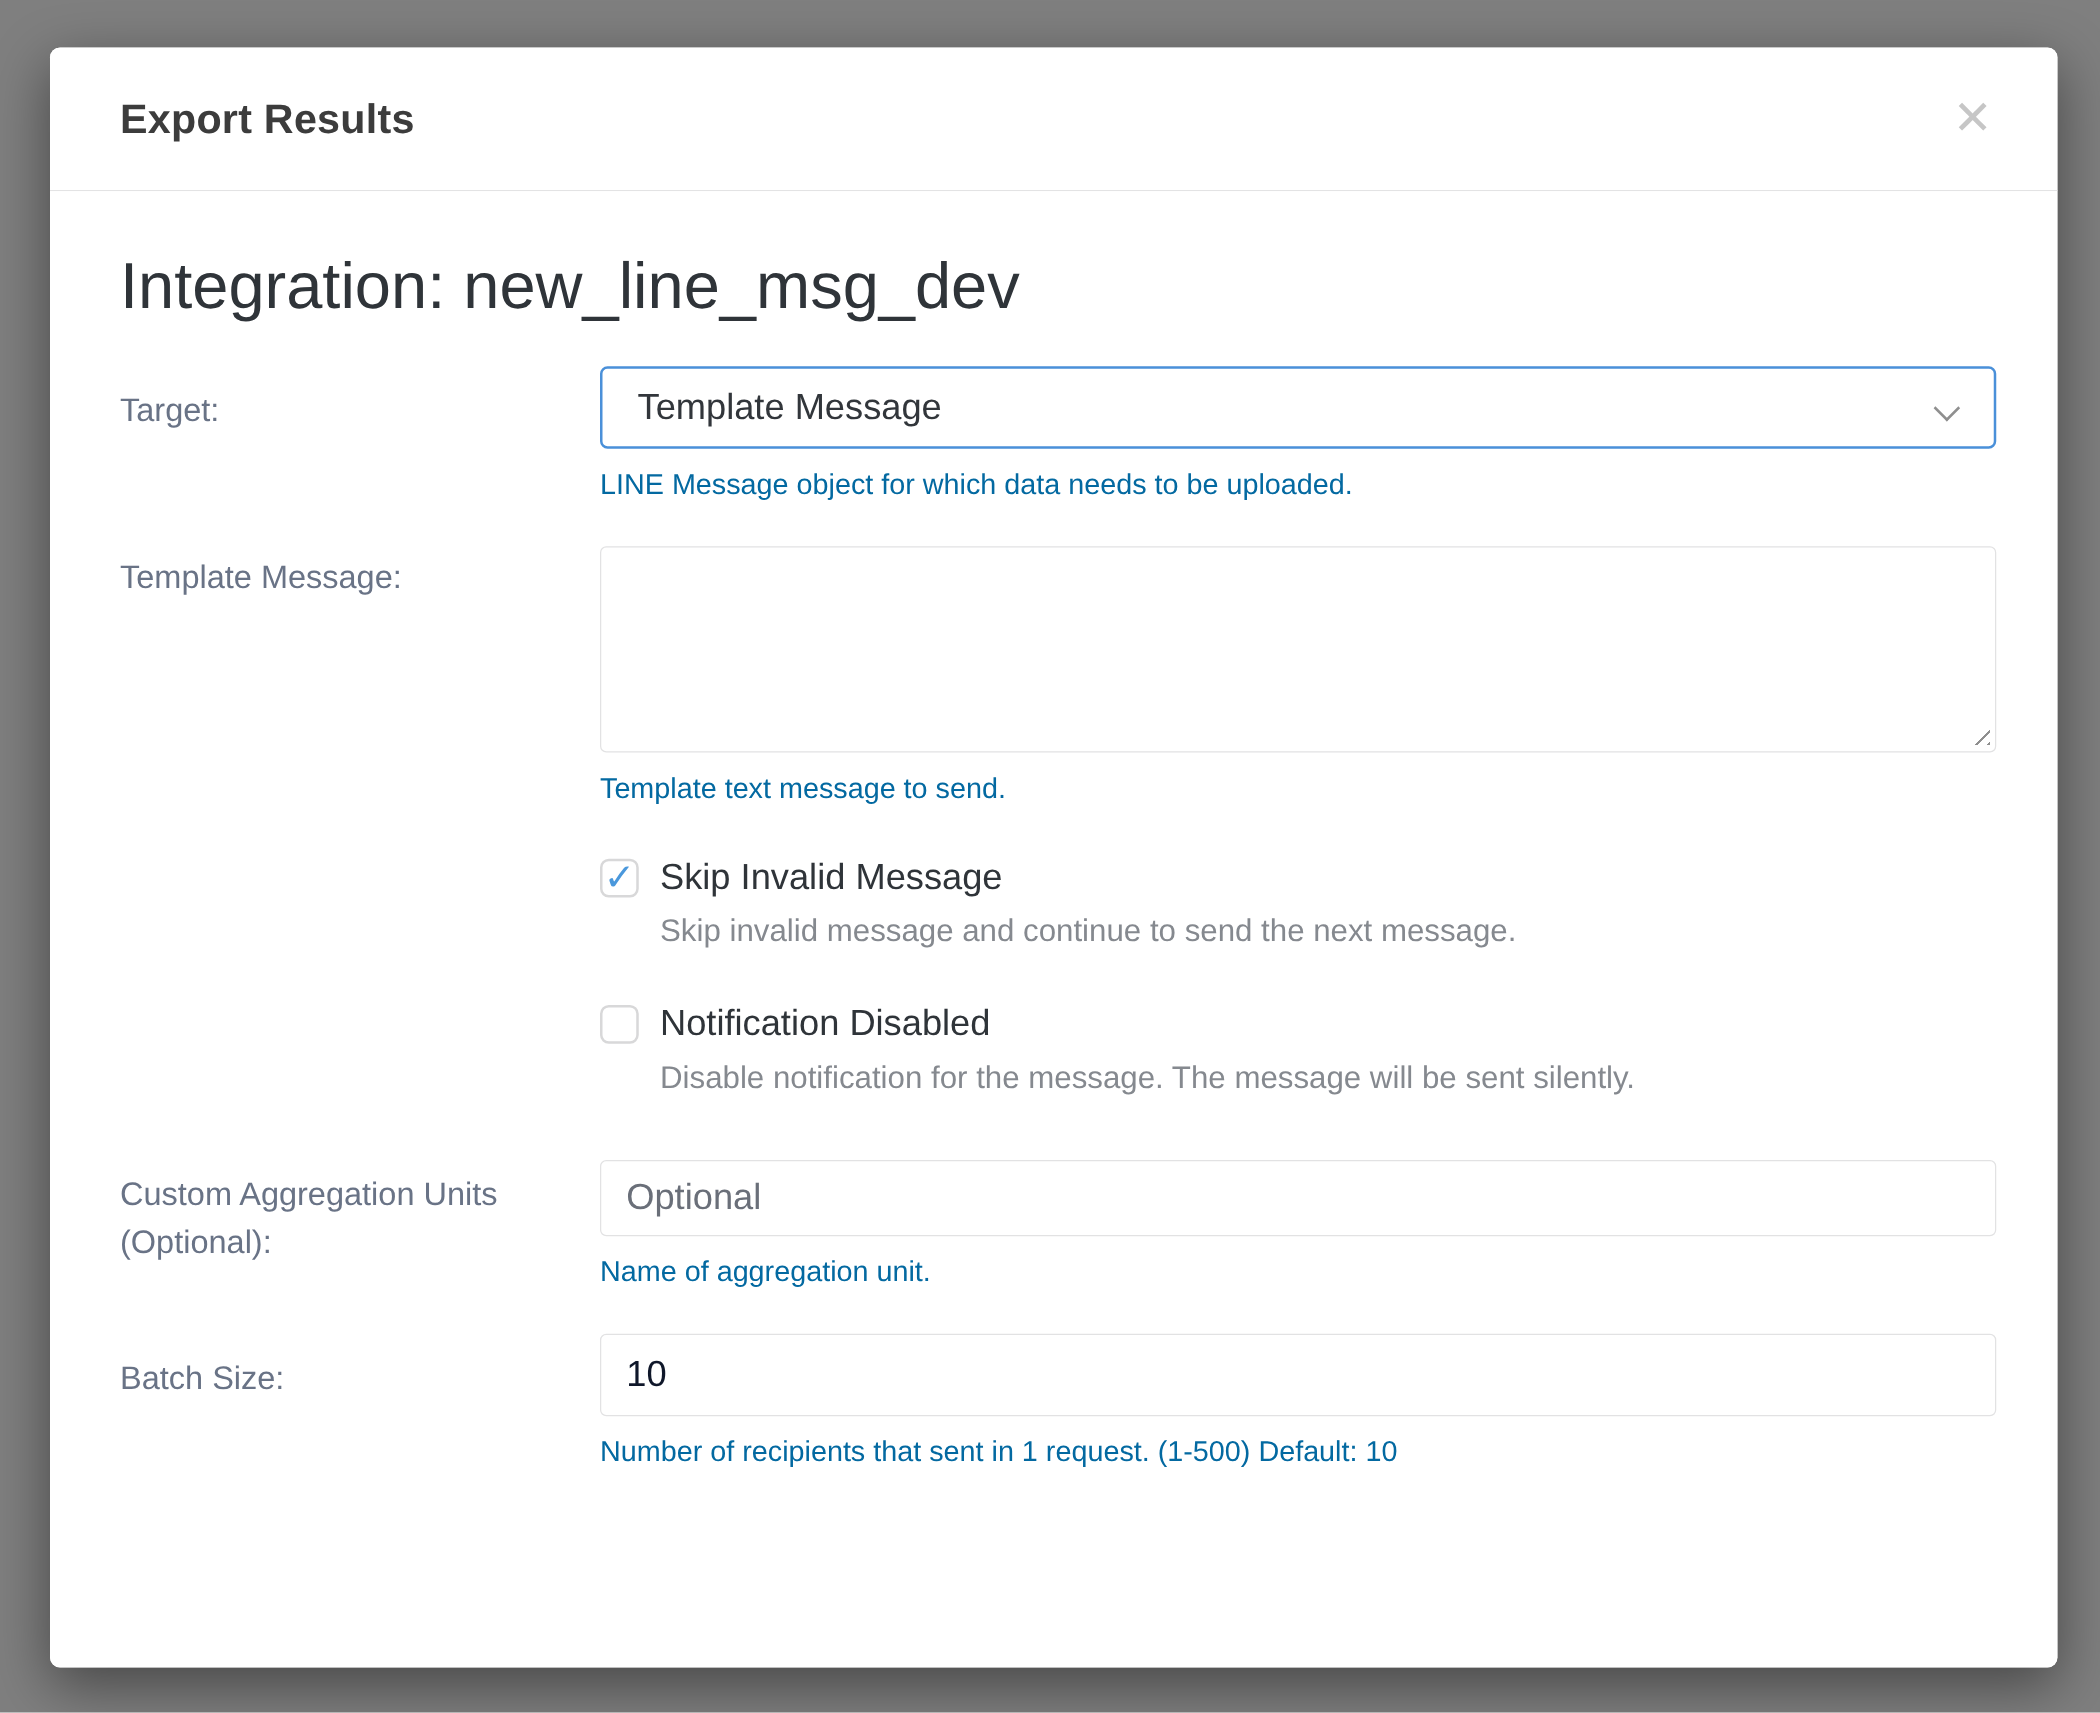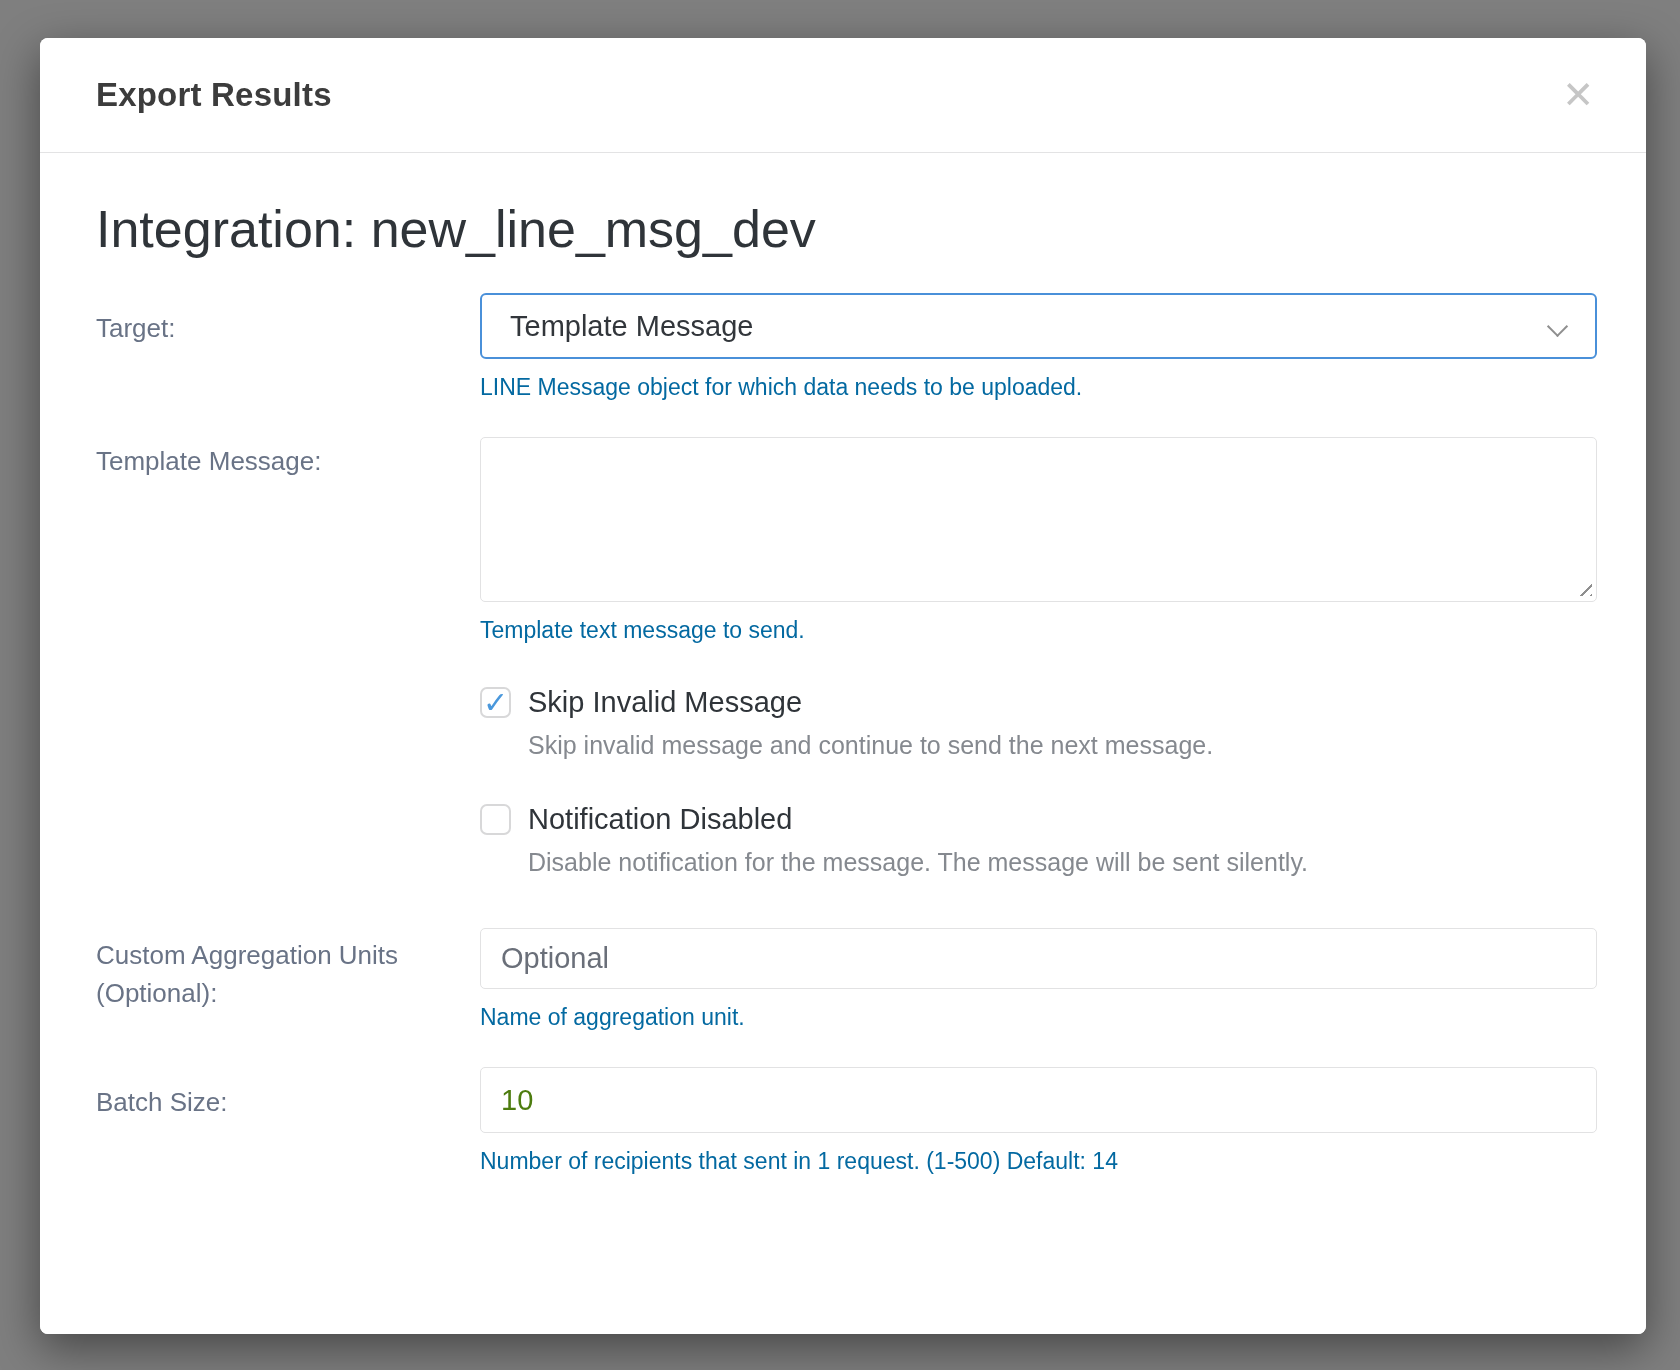--- a/index.html
+++ b/index.html
@@ -84,21 +84,21 @@
     font-size:30px;line-height:30px;font-weight:700;color:#4a98dc;
   }
   .check-label{font-size:29px;color:#2f3439;}
   .check-help{margin-top:10px;margin-left:48px;font-size:25px;line-height:32px;color:#85898f;}
   
   .row-aggregation{margin-top:50px;}
   .row-aggregation .row-label{padding-top:8px;}
   .text-input{
     box-sizing:border-box;width:100%;height:61px;
     border:1px solid #e2e2e3;border-radius:5px;background:#fff;
-    font-family:inherit;font-size:29px;color:#4d7c0f;padding:0 20px;
+    font-family:inherit;font-size:29px;color:#0f172a;padding:0 20px;
     outline:none;display:block;
   }
   .text-input::placeholder{color:#6a6f79;opacity:1;}
   .row-batch{margin-top:34px;}
   .row-batch .text-input{height:66px;}
   
   .modal-footer{
     flex:0 0 112px;height:112px;
     background:#f1f1f2;border-top:1px solid #dededf;
     display:flex;align-items:center;justify-content:space-between;
@@ -174,20 +174,20 @@
       <div class="row-field">
         <input class="text-input" type="text" placeholder="Optional" style="">
         <div class="help-text">Name of aggregation unit.</div>
       </div>
     </div>
 
     <div class="form-row row-batch">
       <div class="row-label">Batch Size:</div>
       <div class="row-field">
         <input class="text-input" type="text" value="10" style="">
-        <div class="help-text">Number of recipients that sent in 1 request. (1-500) Default: 14</div>
+        <div class="help-text">Number of recipients that sent in 1 request. (1-500) Default: 10</div>
       </div>
     </div>
 
   </div>
 
 
 </div>
 
 </body></html>

